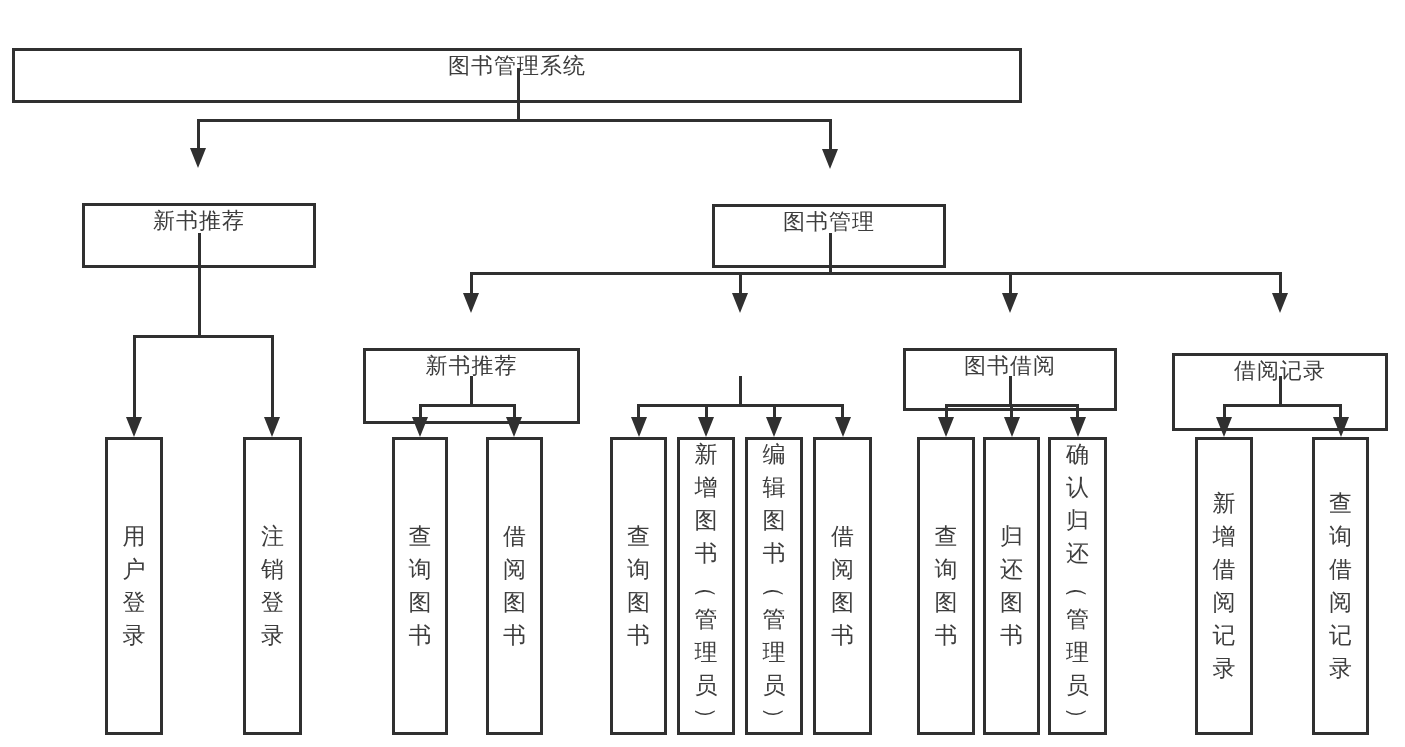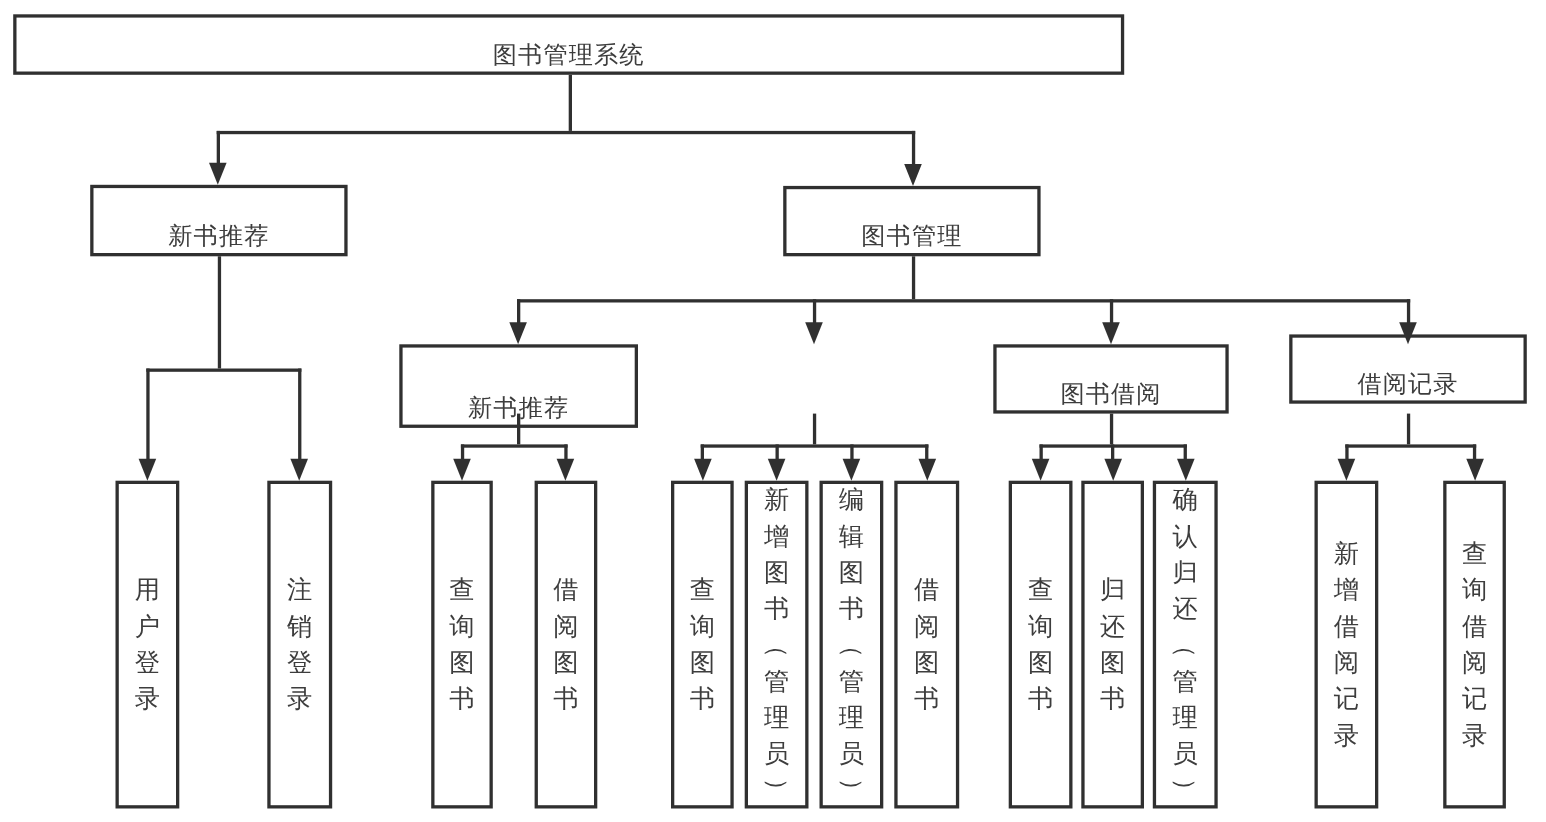--- a/index.html
+++ b/index.html
@@ -2,21 +2,21 @@
 <html><head>
 <meta charset="utf-8">
 <style>
   html,body { margin:0; padding:0; background:#ffffff; }
   #canvas {
     position:relative; width:1405px; height:747px; background:#ffffff;
     font-family:"Liberation Sans","DejaVu Sans",sans-serif; overflow:hidden;
   }
   .hbox {
     position:absolute; box-sizing:border-box; background:#ffffff;
-    border:3px solid #303030; display:flex; align-items:flex-end; justify-content:center;
+    border:3px solid #303030; display:flex; align-items:flex-start; justify-content:center;margin-top:35px;
   }
   .hlabel { font-size:22px; color:#3d3d3d; letter-spacing:1px; white-space:nowrap; }
   .vbox {
     position:absolute; box-sizing:border-box; background:#ffffff;
     border:3px solid #303030; display:flex; flex-direction:column;
     align-items:center; justify-content:center; row-gap:10px;
   }
   .ch { display:block; font-size:23px; line-height:1; color:#3d3d3d; }
   .ch.rot { transform:rotate(90deg); }
   .cline { position:absolute; background:#303030; }
@@ -45,21 +45,21 @@
   <div class="hbox" style="left:712px;top:169px;width:234px;height:64px">
     <span class="hlabel">图书管理</span>
   </div>
 
   <div class="hbox" style="left:363px;top:313px;width:217px;height:76px">
     <span class="hlabel">新书推荐</span>
   </div>
   <div class="hbox" style="left:903px;top:313px;width:214px;height:63px">
     <span class="hlabel">图书借阅</span>
   </div>
-  <div class="hbox" style="left:1172px;top:304px;width:216px;height:63px">
+  <div class="hbox" style="left:1172px;top:318px;width:216px;height:78px">
     <span class="hlabel">借阅记录</span>
   </div>
 
   <div class="vbox" style="left:105px;top:437px;width:58px;height:298px">
       <span class="ch">用</span>
       <span class="ch">户</span>
       <span class="ch">登</span>
       <span class="ch">录</span>
     </div>
   <div class="vbox" style="left:243px;top:437px;width:59px;height:298px">

